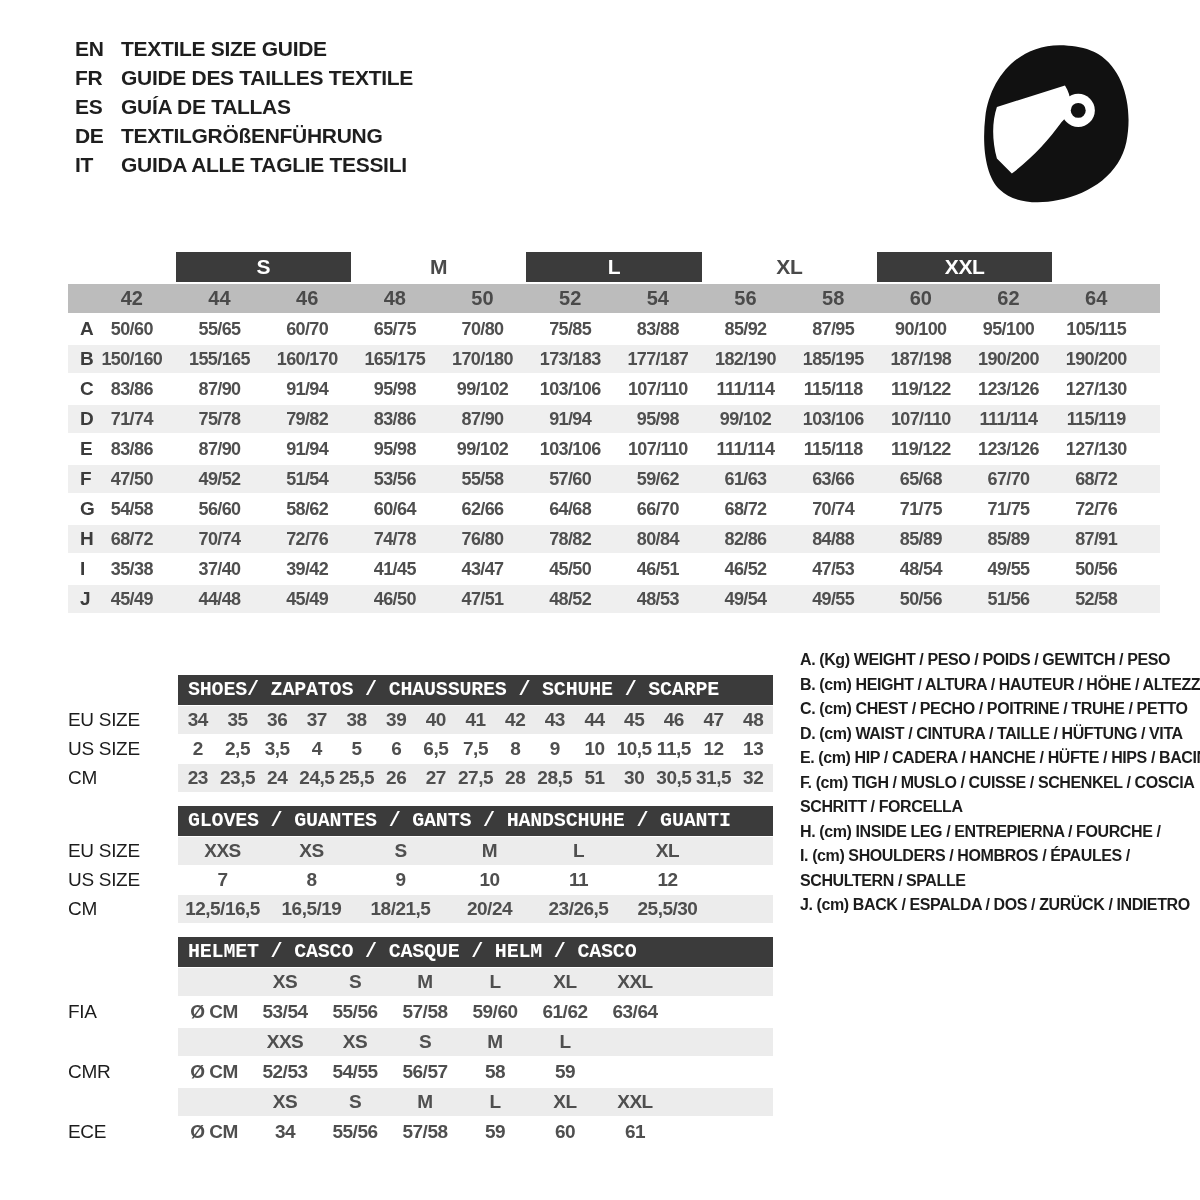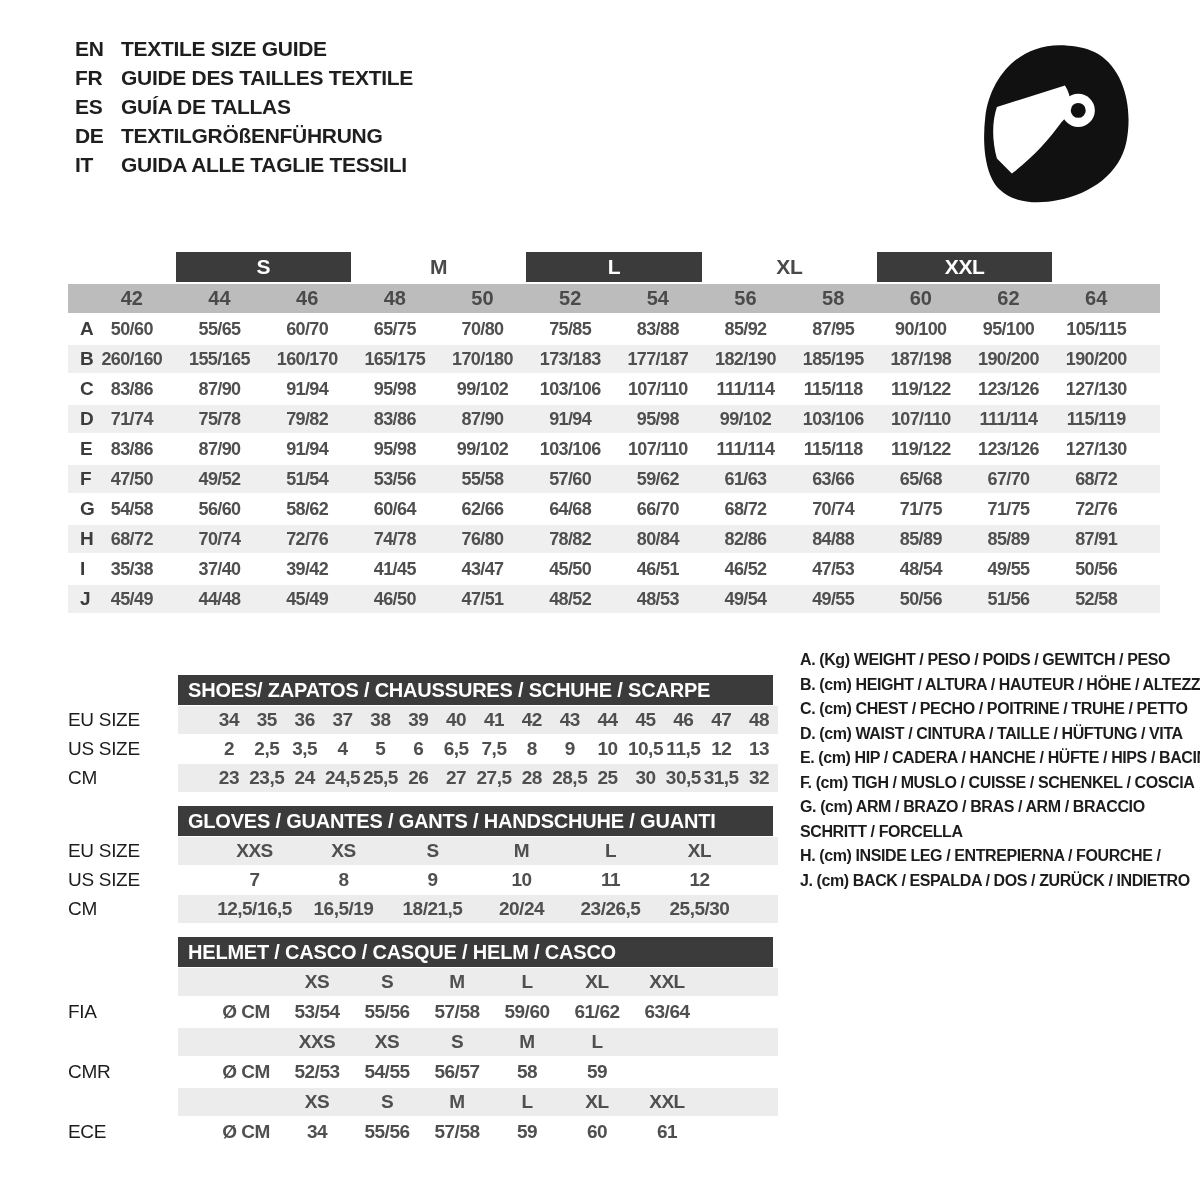--- a/index.html
+++ b/index.html
@@ -26,22 +26,22 @@
   .data-row.alt{background:#efefef;}
   .row-letter{position:absolute;left:12px;top:0;line-height:28px;font-size:19px;font-weight:700;color:#3c3c3c;}
   .val-cell{font-size:18px;font-weight:700;text-align:center;line-height:28px;color:#4f4f4f;letter-spacing:-0.6px;white-space:nowrap;}
 
   
   .bottom-left{position:absolute;left:68px;top:674px;width:710px;}
   .b-table{margin-bottom:14px;}
   .t-row{display:flex;margin-top:1px;}
   .t-label{width:110px;flex:none;font-size:19px;font-weight:400;color:#1c1c1c;letter-spacing:-0.3px;display:flex;align-items:center;}
   .t-bar{width:595px;height:30px;background:#3b3b3b;color:#fff;font-size:20px;font-weight:700;line-height:30px;
-         padding-left:10px;box-sizing:border-box;letter-spacing:-0.2px;white-space:nowrap;}
-  .t-content{width:595px;height:28px;display:grid;padding-left:32px;}
+         padding-left:10px;box-sizing:border-box;letter-spacing:-0.2px;white-space:nowrap;font-family:Liberation Mono, monospace;}
+  .t-content{width:595px;height:28px;display:grid;}
   .t-content.shaded{background:#ececec;}
   .t-content.tall{height:30px;}
   .t-cell{font-size:19px;font-weight:700;color:#4f4f4f;text-align:center;line-height:28px;letter-spacing:-0.5px;white-space:nowrap;}
   .tall .t-cell{line-height:30px;}
   .shoes-grid{grid-template-columns:repeat(15,1fr);}
   .gloves-grid{grid-template-columns:repeat(6,89px) 1fr;}
   .helmet-grid{grid-template-columns:72px repeat(6,70px) 1fr;}
 
   
   .legend{position:absolute;left:800px;top:648px;width:390px;}
@@ -117,21 +117,21 @@
           <div class="val-cell">75/85</div>
           <div class="val-cell">83/88</div>
           <div class="val-cell">85/92</div>
           <div class="val-cell">87/95</div>
           <div class="val-cell">90/100</div>
           <div class="val-cell">95/100</div>
           <div class="val-cell">105/115</div>
         </div>
         <div class="data-row alt">
           <div class="row-letter">B</div>
-          <div class="val-cell">260/160</div>
+          <div class="val-cell">150/160</div>
           <div class="val-cell">155/165</div>
           <div class="val-cell">160/170</div>
           <div class="val-cell">165/175</div>
           <div class="val-cell">170/180</div>
           <div class="val-cell">173/183</div>
           <div class="val-cell">177/187</div>
           <div class="val-cell">182/190</div>
           <div class="val-cell">185/195</div>
           <div class="val-cell">187/198</div>
           <div class="val-cell">190/200</div>
@@ -313,21 +313,21 @@
             <div class="t-cell">23</div>
             <div class="t-cell">23,5</div>
             <div class="t-cell">24</div>
             <div class="t-cell">24,5</div>
             <div class="t-cell">25,5</div>
             <div class="t-cell">26</div>
             <div class="t-cell">27</div>
             <div class="t-cell">27,5</div>
             <div class="t-cell">28</div>
             <div class="t-cell">28,5</div>
-            <div class="t-cell">25</div>
+            <div class="t-cell">51</div>
             <div class="t-cell">30</div>
             <div class="t-cell">30,5</div>
             <div class="t-cell">31,5</div>
             <div class="t-cell">32</div>
           </div>
         </div>
       </div>
 
     <div class="b-table">
       <div class="t-row">
@@ -461,24 +461,25 @@
       <div class="legend-item">
         <div class="legend-line">D. (cm) WAIST / CINTURA / TAILLE / HÜFTUNG / VITA</div>
       </div>
       <div class="legend-item">
         <div class="legend-line">E. (cm) HIP / CADERA / HANCHE / HÜFTE / HIPS / BACINO</div>
       </div>
       <div class="legend-item">
         <div class="legend-line">F. (cm) TIGH / MUSLO / CUISSE / SCHENKEL / COSCIA</div>
       </div>
       <div class="legend-item">
-        <div class="legend-line">G. (cm) ARM / BRAZO / BRAS / ARM / BRACCIO</div>
-      </div>
-      <div class="legend-item">
         <div class="legend-line">SCHRITT / FORCELLA</div>
         <div class="legend-line">H. (cm) INSIDE LEG / ENTREPIERNA / FOURCHE /</div>
       </div>
       <div class="legend-item">
+        <div class="legend-line">I. (cm) SHOULDERS / HOMBROS / ÉPAULES /</div>
+        <div class="legend-line">SCHULTERN / SPALLE</div>
+      </div>
+      <div class="legend-item">
         <div class="legend-line">J. (cm) BACK / ESPALDA / DOS / ZURÜCK / INDIETRO</div>
       </div>
     </div>
 
 </div>
 
 </body></html>

